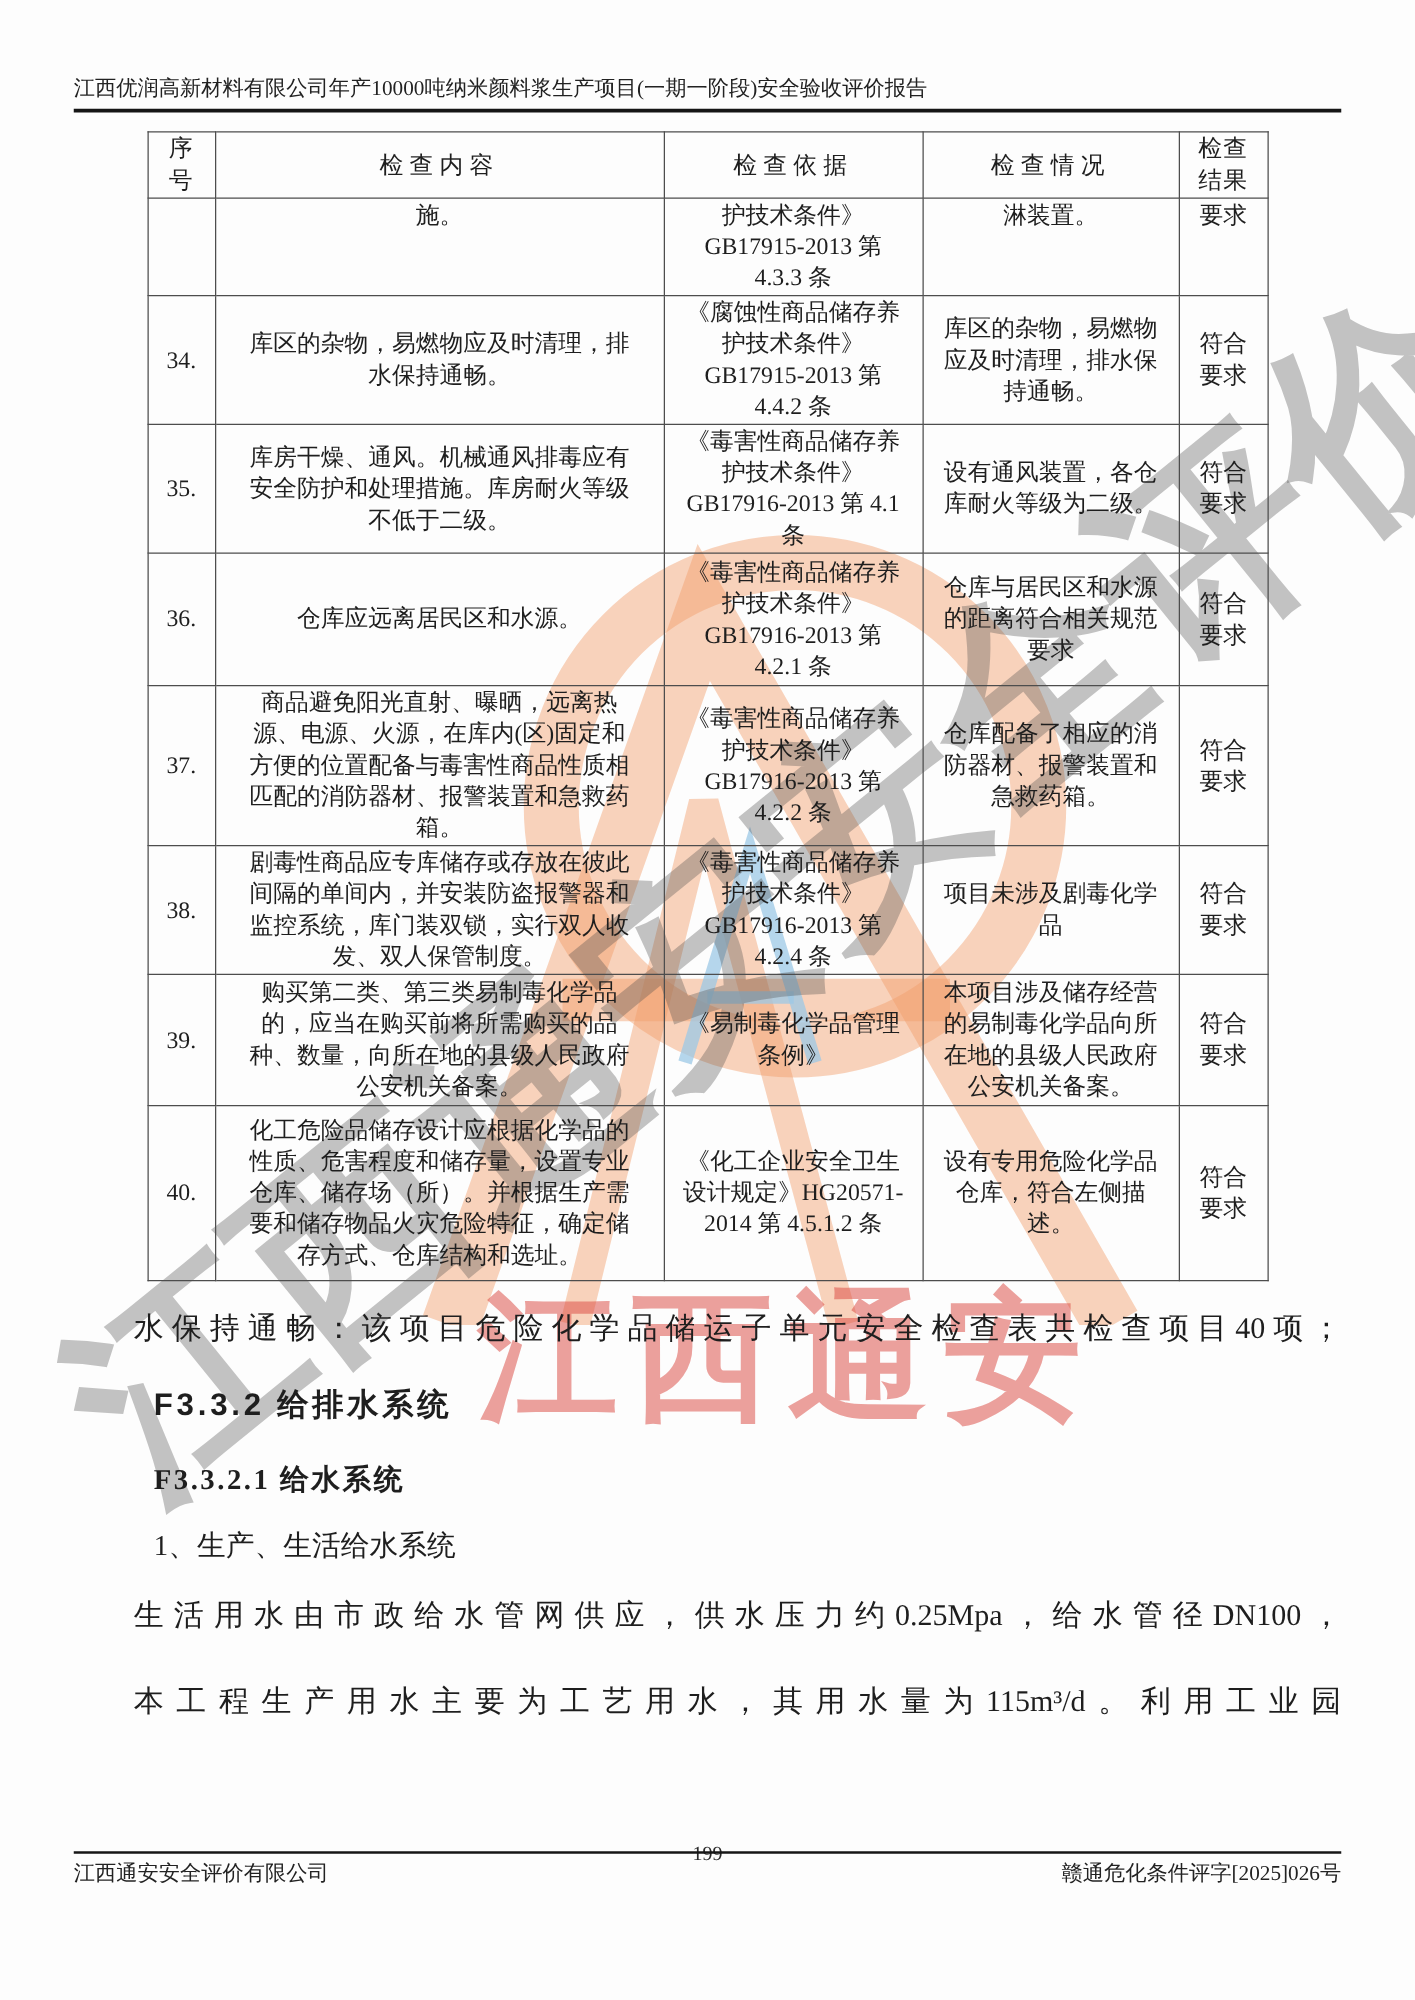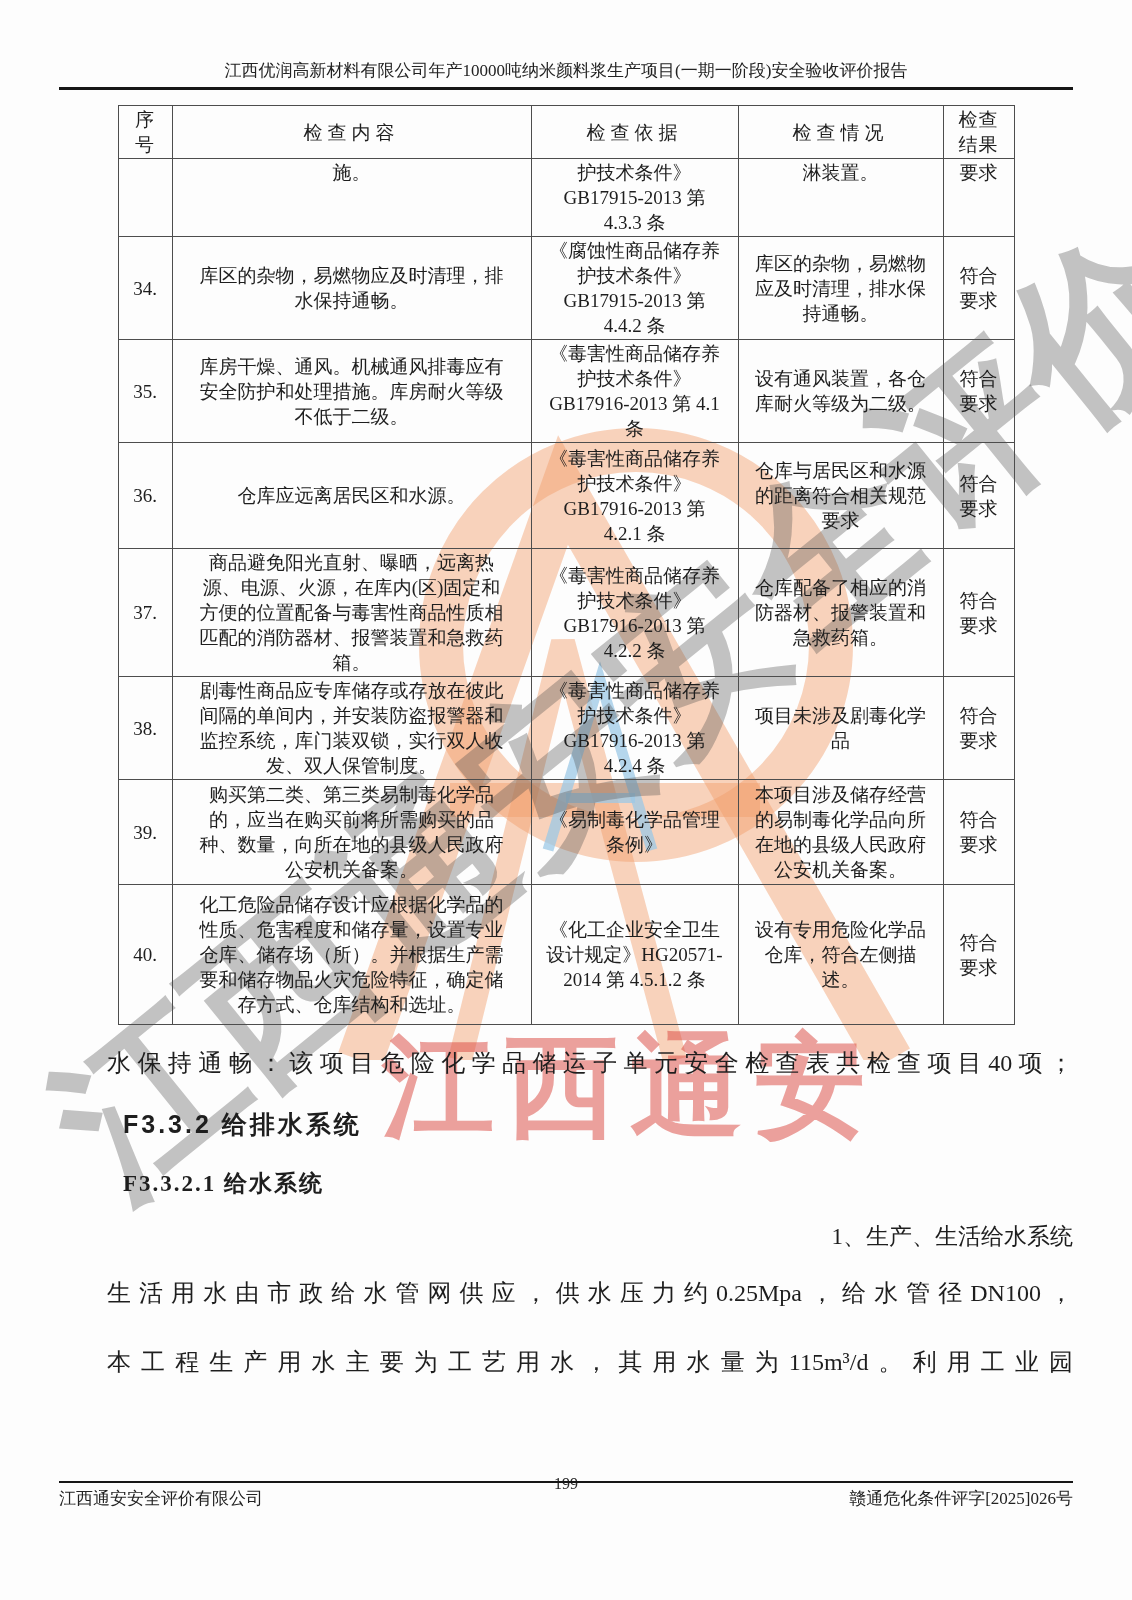--- a/index.html
+++ b/index.html
@@ -24,21 +24,21 @@
   .wm-red{
     position:absolute;left:382px;top:1028px;z-index:0;
     font-size:112px;line-height:118px;font-weight:bold;white-space:nowrap;
     color:rgba(219,75,68,0.52);letter-spacing:12px;
     pointer-events:none;
   }
   
   .content{position:relative;z-index:1;padding:0 59px;}
   .doc-title{
     margin:60px 0 0;
-    text-align:center;font-size:17px;line-height:22px;color:#222;
+    text-align:left;font-size:17px;line-height:22px;color:#222;
   }
   .title-rule{border:none;border-top:3px solid #161616;margin:5px 0 0;}
   
   table.check{
     width:896px;margin:15px auto 0;
     border-collapse:collapse;table-layout:fixed;
     font-size:19px;
   }
   table.check td,table.check th{
     border:1px solid #4d4d4d;
@@ -69,21 +69,21 @@
   .ln-indent{text-indent:48px;}
   .h1{
     margin:20px 0 0 64px;font-size:25px;line-height:34px;
     font-weight:bold;letter-spacing:3px;
     font-family:"Liberation Sans","DejaVu Sans",sans-serif;
   }
   .h2{
     margin:27px 0 0 64px;font-size:23px;line-height:31px;
     font-weight:bold;letter-spacing:2px;
   }
-  .list-line{margin:23px 0 0 64px;font-size:23px;line-height:30px;text-align:right;}
+  .list-line{margin:23px 0 0 64px;font-size:23px;line-height:30px;}
   .p-water{margin-top:15px;}
   .p-water .ln{line-height:52px;font-family:Liberation Serif, serif;}
   .p-industrial{margin-top:23px;line-height:40px;}
   
   .page-number{
     position:absolute;left:0;top:1475px;width:100%;z-index:1;
     text-align:center;font-size:16px;color:#2a2a2a;
   }
   .footer-rule{
     position:absolute;left:59px;top:1481px;width:1014px;z-index:1;

